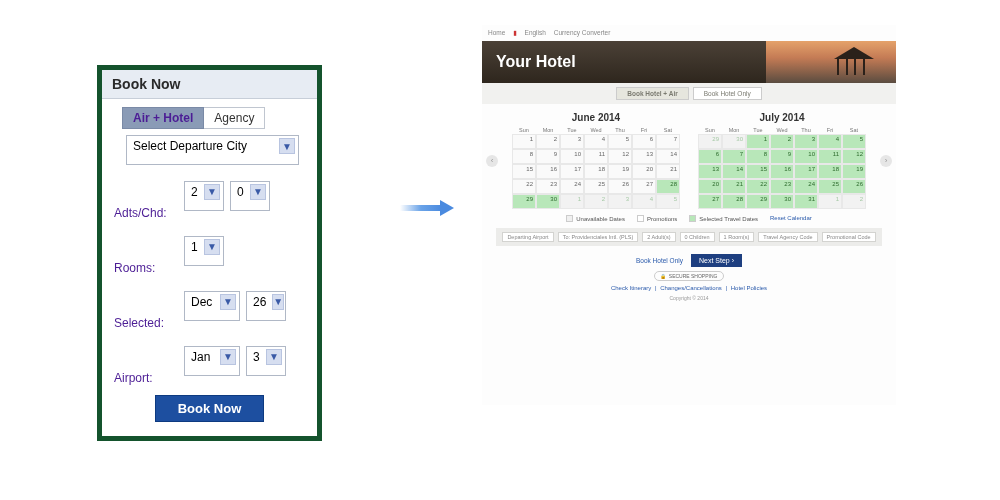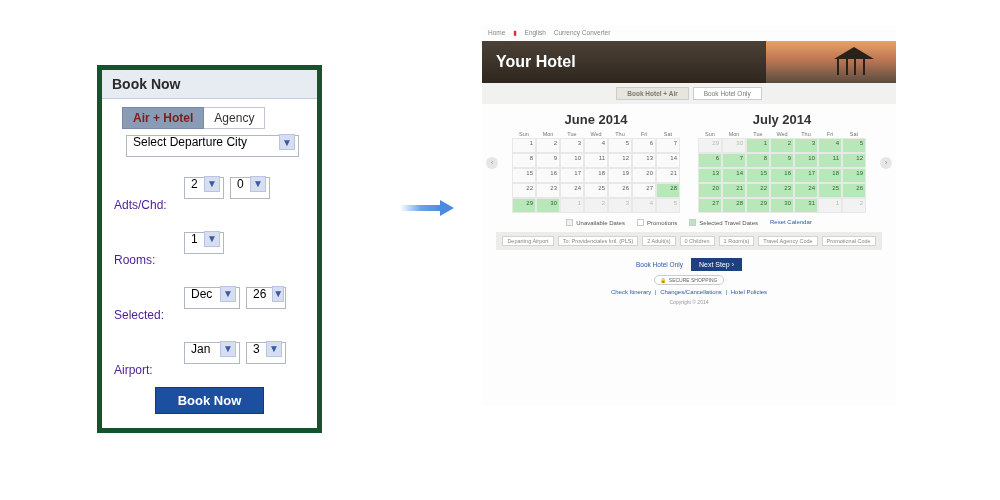--- a/index.html
+++ b/index.html
@@ -27,30 +27,30 @@
   .tabs {
     display: flex; margin: 8px 10px 6px 20px;
   }
   .tab {
     font-size: 12px; padding: 3px 10px;
     border: 1px solid #c0c6d0;
     background: #fff; color: #333;
     cursor: pointer;
   }
   .tab.active {
-    background: #8a9bb6; color: #7f1d1d; font-weight: bold;
+    background: #8a9bb6; color: #4c1d95; font-weight: bold;
     border-color: #7a8aa6;
   }
   .tab + .tab { border-left: none; }
   .row { display: flex; align-items: center; margin: 6px 12px; font-size: 12px; }
   .row-label { width: 70px; font-weight: normal; color: #4c1d95; margin-top: 35px; }
   .sel {
     display: flex; align-items: center; justify-content: space-between;
     border: 1px solid #b0b8c6; background: #fff;
-    height: 22px; padding: 0 3px 8px 6px; font-size: 12px;
+    height: 30px; padding: 0 3px 8px 6px; font-size: 12px;
     margin-right: 6px; cursor: pointer;
   }
   .sel .chev {
     width: 16px; height: 16px; background: #d6def0;
     display: flex; align-items: center; justify-content: center;
     margin-left: 6px; color: #3a5aa6; font-size: 10px;
     border: 1px solid #b8c4e0;
   }
   .sel.wide { width: 180px; margin-left: 12px; }
   .sel.num { width: 40px; }
@@ -124,21 +124,21 @@
 
   .cal-wrap { display: flex; justify-content: center; gap: 18px; margin: 8px 0 6px; position: relative; }
   .nav-dot {
     position: absolute; top: 50%; transform: translateY(-50%);
     width: 12px; height: 12px; border-radius: 50%; background: #e6e6e6;
     color: #999; font-size: 8px; display: flex; align-items: center; justify-content: center;
     cursor: pointer;
   }
   .nav-dot.left { left: 4px; } .nav-dot.right { right: 4px; }
   .calendar { width: 168px; }
-  .cal-title { text-align: center; font-weight: bold; font-size: 13px; margin-bottom: 3px; color: #333; }
+  .cal-title { text-align: center; font-weight: bold; font-size: 10px; margin-bottom: 3px; color: #333; }
   .cal-grid {
     display: grid; grid-template-columns: repeat(7, 1fr);
   }
   .cal-grid .dh {
     text-align: center; padding: 1px 0; font-size: 5.5px; color: #777;
   }
   .cal-grid .cell {
     height: 15px; border: 1px solid #e8e8e8; background: #fafafa;
     font-size: 6px; color: #666; text-align: right; padding: 1px 2px;
     cursor: pointer;

